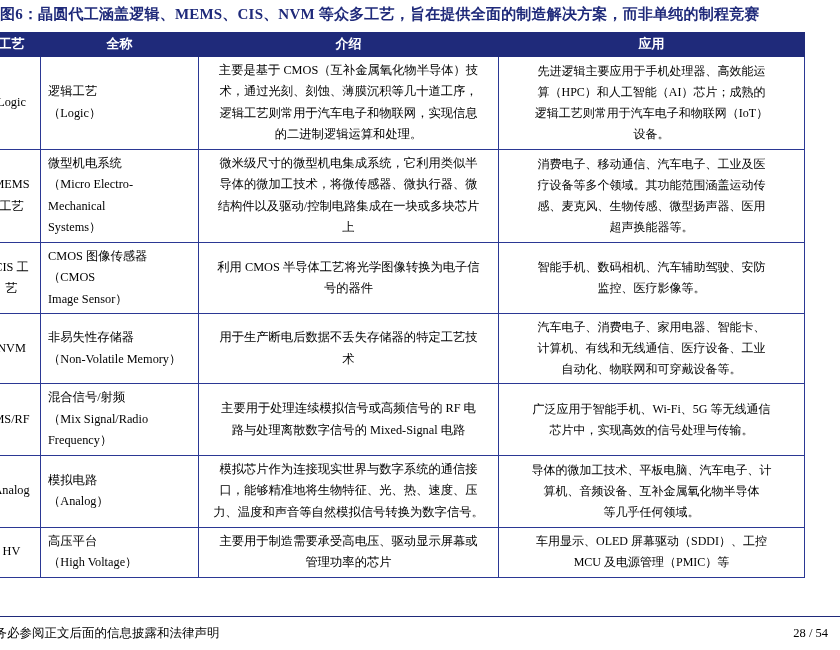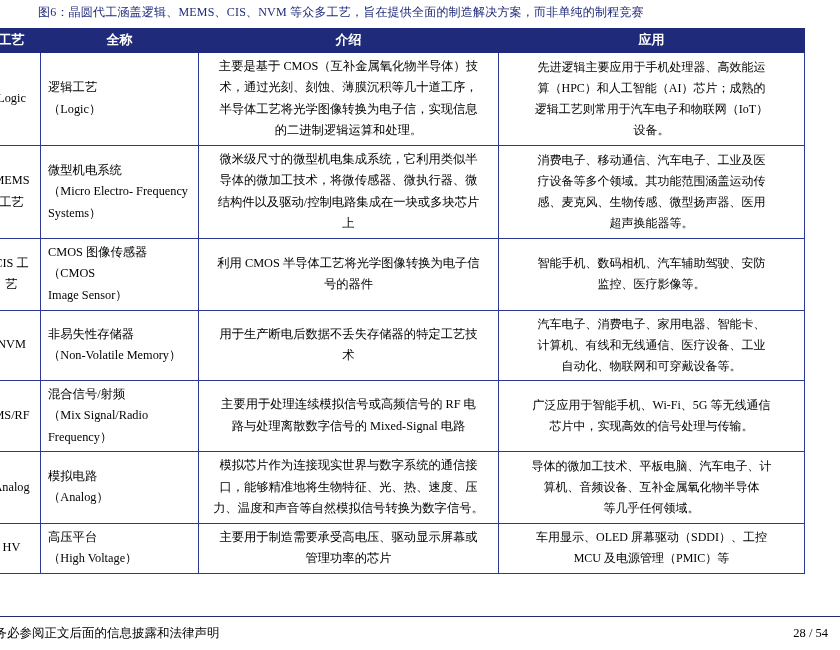--- a/index.html
+++ b/index.html
@@ -16,28 +16,27 @@
     position: relative;
   }
   .page {
     width: 840px;
     height: 650px;
     position: relative;
     box-sizing: border-box;
   }
   .doc-title {
     font-family: "Liberation Serif", "DejaVu Serif", serif;
-    font-weight: normal;
-    font-size: 12px;
+    font-weight: bold;
+    font-size: 15px;
     color: #1f2a7a;
     letter-spacing: 0.2px;
     padding: 5px 4px 7px 0px;
     white-space: nowrap;
     line-height: 1.3;
-    margin-left: 38px;
   }
   table.process-table {
     border-collapse: collapse;
     table-layout: fixed;
     width: 822px;
     margin-left: -18px;
     font-size: 12.3px;
   }
   table.process-table col.c0 { width: 58px; }
   table.process-table col.c1 { width: 158px; }
@@ -141,39 +140,39 @@
           <td class="col-proc">
             <span class="cell-line">Logic</span>
           </td>
           <td class="col-name">
             <span class="cell-line">逻辑工艺</span>
             <span class="cell-line">（Logic）</span>
           </td>
           <td class="col-desc">
             <span class="cell-line">主要是基于 CMOS（互补金属氧化物半导体）技</span>
             <span class="cell-line">术，通过光刻、刻蚀、薄膜沉积等几十道工序，</span>
-            <span class="cell-line">半导体工艺将光学图像转换为电子信，实现信息</span>
+            <span class="cell-line">逻辑工艺则常用于汽车电子和物联网，实现信息</span>
             <span class="cell-line">的二进制逻辑运算和处理。</span>
           </td>
           <td class="col-app">
             <span class="cell-line">先进逻辑主要应用于手机处理器、高效能运</span>
             <span class="cell-line">算（HPC）和人工智能（AI）芯片；成熟的</span>
             <span class="cell-line">逻辑工艺则常用于汽车电子和物联网（IoT）</span>
             <span class="cell-line">设备。</span>
           </td>
         </tr>
 
         <tr>
           <td class="col-proc">
             <span class="cell-line">MEMS</span>
             <span class="cell-line">工艺</span>
           </td>
           <td class="col-name">
             <span class="cell-line">微型机电系统</span>
-            <span class="cell-line">（Micro Electro- Frequency</span>
+            <span class="cell-line">（Micro Electro- Mechanical</span>
             <span class="cell-line">Systems）</span>
           </td>
           <td class="col-desc">
             <span class="cell-line">微米级尺寸的微型机电集成系统，它利用类似半</span>
             <span class="cell-line">导体的微加工技术，将微传感器、微执行器、微</span>
             <span class="cell-line">结构件以及驱动/控制电路集成在一块或多块芯片</span>
             <span class="cell-line">上</span>
           </td>
           <td class="col-app">
             <span class="cell-line">消费电子、移动通信、汽车电子、工业及医</span>

